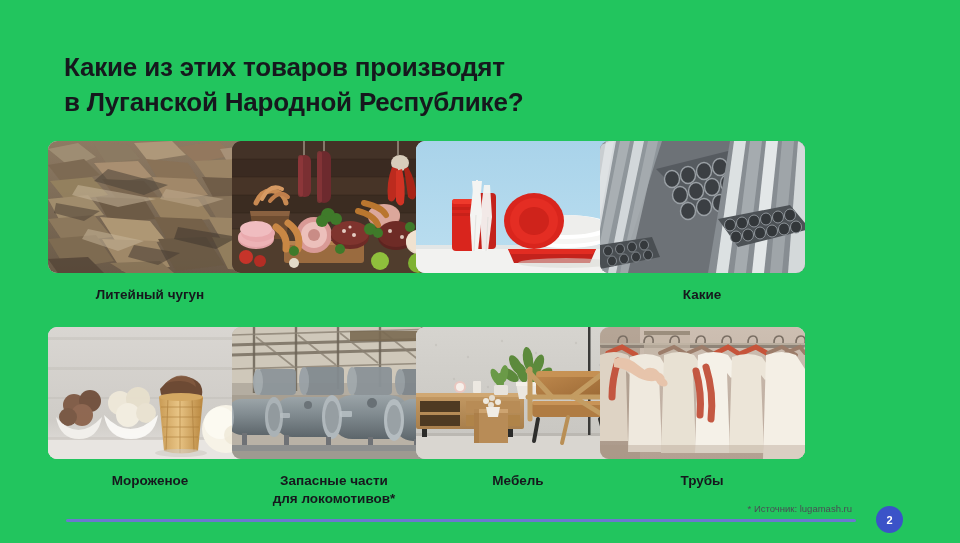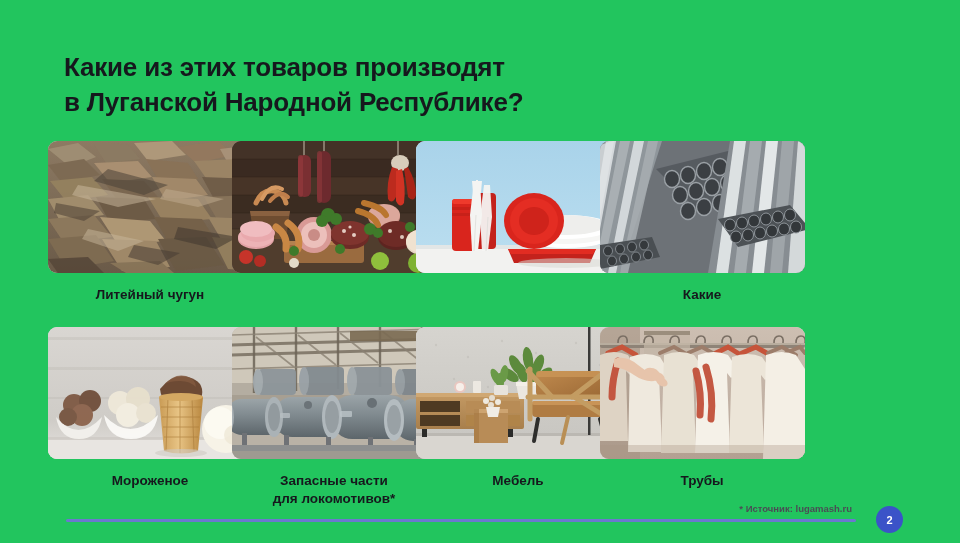--- a/index.html
+++ b/index.html
@@ -75,21 +75,20 @@
   }
 
   
   .source-note {
     position: absolute;
     right: 108px;
     top: 503px;
     font-size: 9.5px;
     color: #4a4d55;
     white-space: nowrap;
-    font-weight: bold;
   }
   .footer-rule {
     position: absolute;
     left: 66px;
     top: 519px;
     width: 790px;
     height: 2.5px;
     background: #6b78cf;
     border-radius: 2px;
   }

